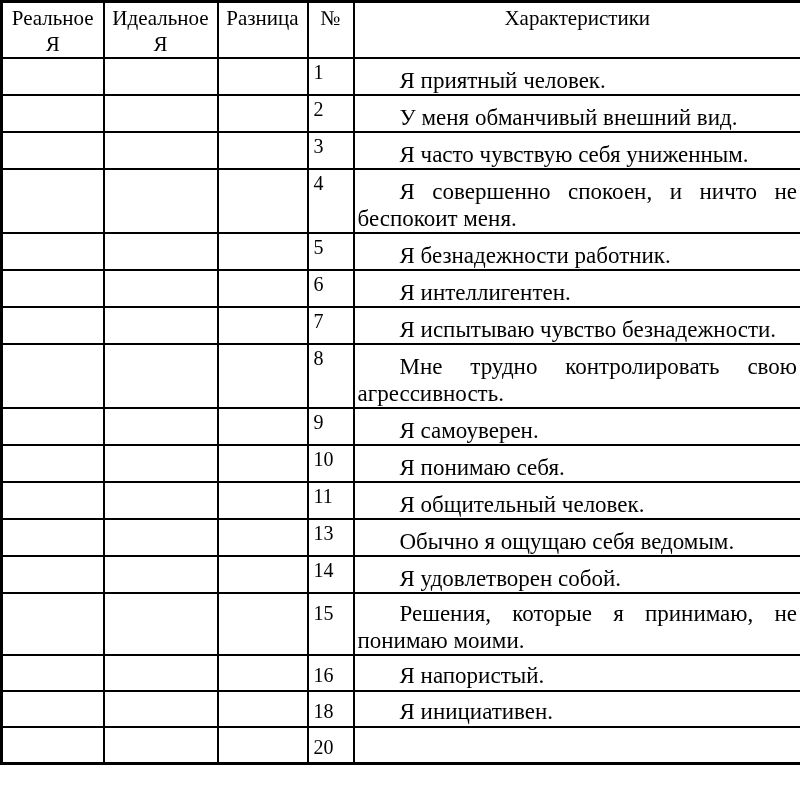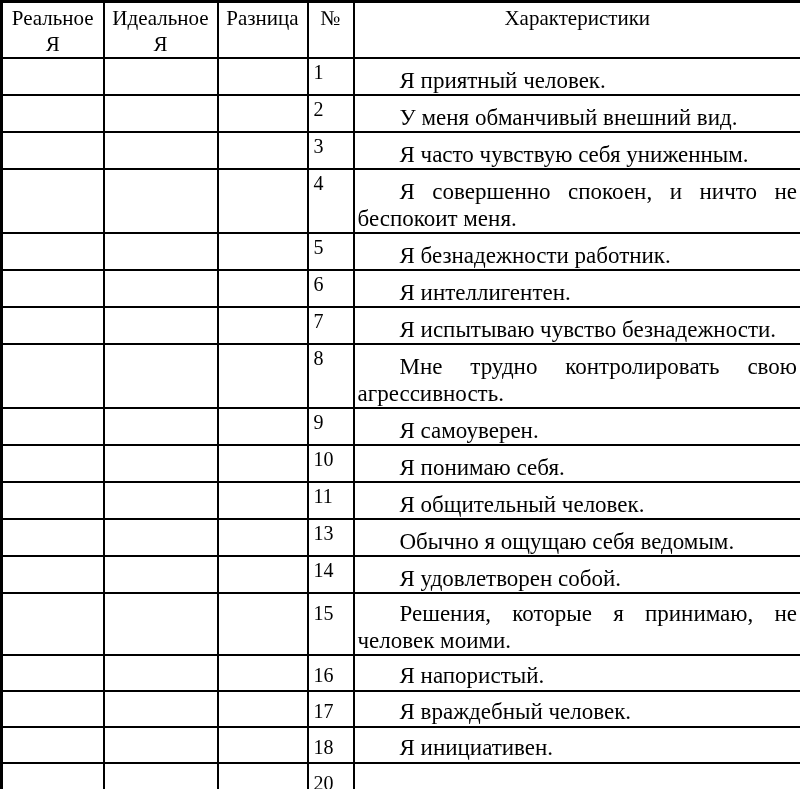--- a/index.html
+++ b/index.html
@@ -217,39 +217,30 @@
             <div class="line first">Я удовлетворен собой.</div>
           </td>
         </tr>
         <tr>
           <td class="blank-cell"></td>
           <td class="blank-cell"></td>
           <td class="blank-cell"></td>
           <td class="num-cell">15</td>
           <td class="char-cell">
             <div class="line first just">Решения, которые я принимаю, не</div>
-            <div class="line">человек моими.</div>
+            <div class="line">понимаю моими.</div>
           </td>
         </tr>
         <tr>
           <td class="blank-cell"></td>
           <td class="blank-cell"></td>
           <td class="blank-cell"></td>
           <td class="num-cell">16</td>
           <td class="char-cell">
             <div class="line first">Я напористый.</div>
-          </td>
-        </tr>
-        <tr>
-          <td class="blank-cell"></td>
-          <td class="blank-cell"></td>
-          <td class="blank-cell"></td>
-          <td class="num-cell">17</td>
-          <td class="char-cell">
-            <div class="line first">Я враждебный человек.</div>
           </td>
         </tr>
         <tr>
           <td class="blank-cell"></td>
           <td class="blank-cell"></td>
           <td class="blank-cell"></td>
           <td class="num-cell">18</td>
           <td class="char-cell">
             <div class="line first">Я инициативен.</div>
           </td>

